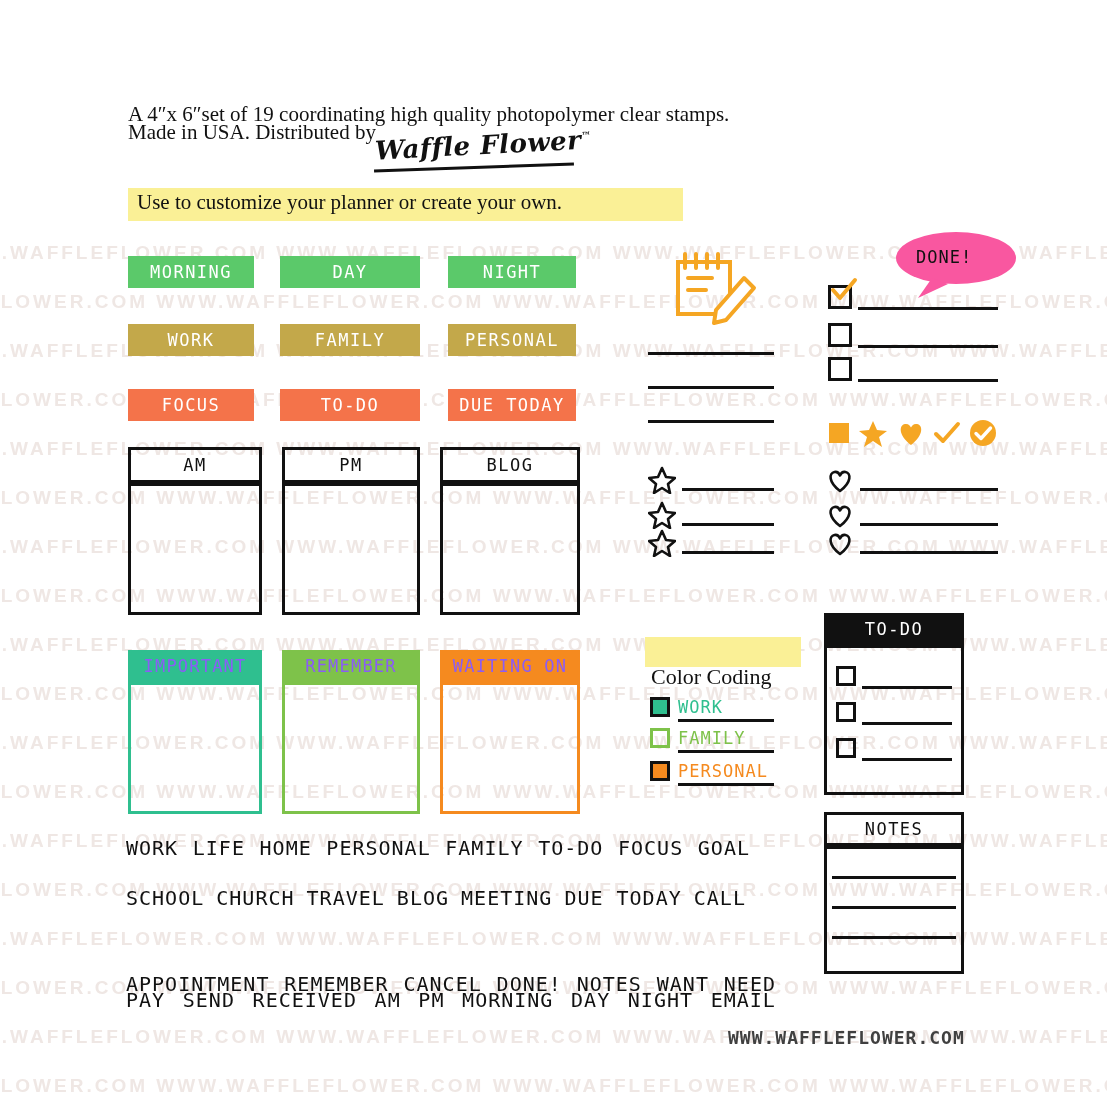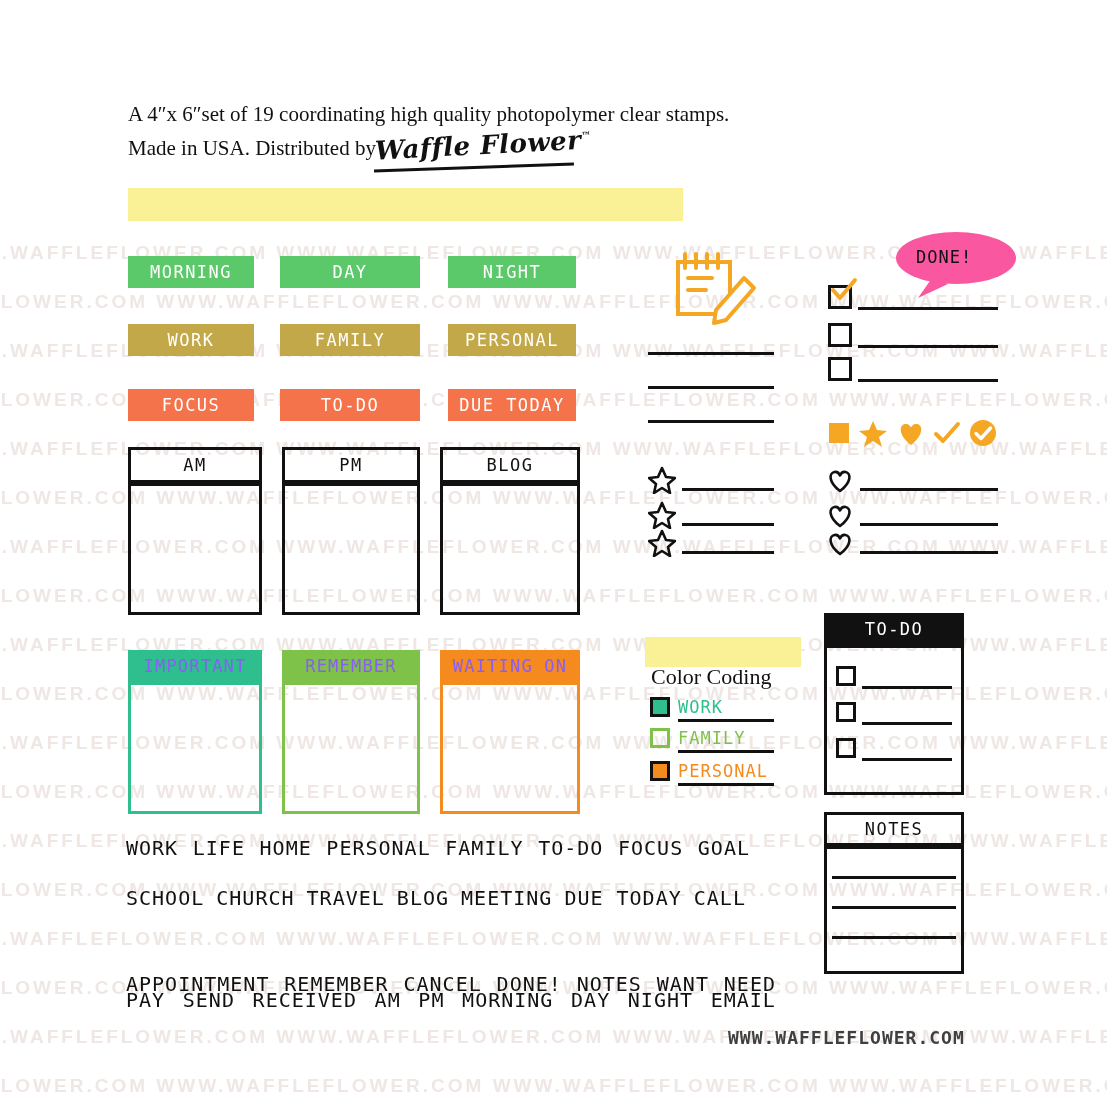--- a/index.html
+++ b/index.html
@@ -60,21 +60,21 @@
     position: absolute;
     left: 128px;
     top: 102px;
     font-family: "Liberation Serif", serif;
     font-size: 21px;
     color: #111;
   }
   .subtitle2 {
     position: absolute;
     left: 128px;
-    top: 136px;
+    top: 120px;
     font-family: "Liberation Serif", serif;
     font-size: 21px;
     color: #111;
   }
   .brand {
     position: absolute;
     left: 375px;
     top: 130px;
     font-family: "DejaVu Serif", serif;
     font-style: italic;
@@ -292,20 +292,21 @@
   <div class="content">
 
     <div class="subtitle1">A 4″x 6″set of 19 coordinating high quality photopolymer clear stamps.</div>
     <div class="subtitle2">Made in USA. Distributed by</div>
     <div class="brand">
       <span>Waffle Flower</span><span class="tm">™</span>
     </div>
     <div class="brand-underline"></div>
 
     <div class="highlight-bar"></div>
+    <div class="highlight-text">Use to customize your planner or create your own.</div>
 
     <div id="chips-layer">
         <div class="chip" style="left: 128px; top: 256px; width: 126px; height: 32px; background: rgb(91, 201, 106);">MORNING</div>
         <div class="chip" style="left: 280px; top: 256px; width: 140px; height: 32px; background: rgb(91, 201, 106);">DAY</div>
         <div class="chip" style="left: 448px; top: 256px; width: 128px; height: 32px; background: rgb(91, 201, 106);">NIGHT</div>
         <div class="chip" style="left: 128px; top: 324px; width: 126px; height: 32px; background: rgb(195, 168, 74);">WORK</div>
         <div class="chip" style="left: 280px; top: 324px; width: 140px; height: 32px; background: rgb(195, 168, 74);">FAMILY</div>
         <div class="chip" style="left: 448px; top: 324px; width: 128px; height: 32px; background: rgb(195, 168, 74);">PERSONAL</div>
         <div class="chip" style="left: 128px; top: 389px; width: 126px; height: 32px; background: rgb(244, 115, 74);">FOCUS</div>
         <div class="chip" style="left: 280px; top: 389px; width: 140px; height: 32px; background: rgb(244, 115, 74);">TO-DO</div>

